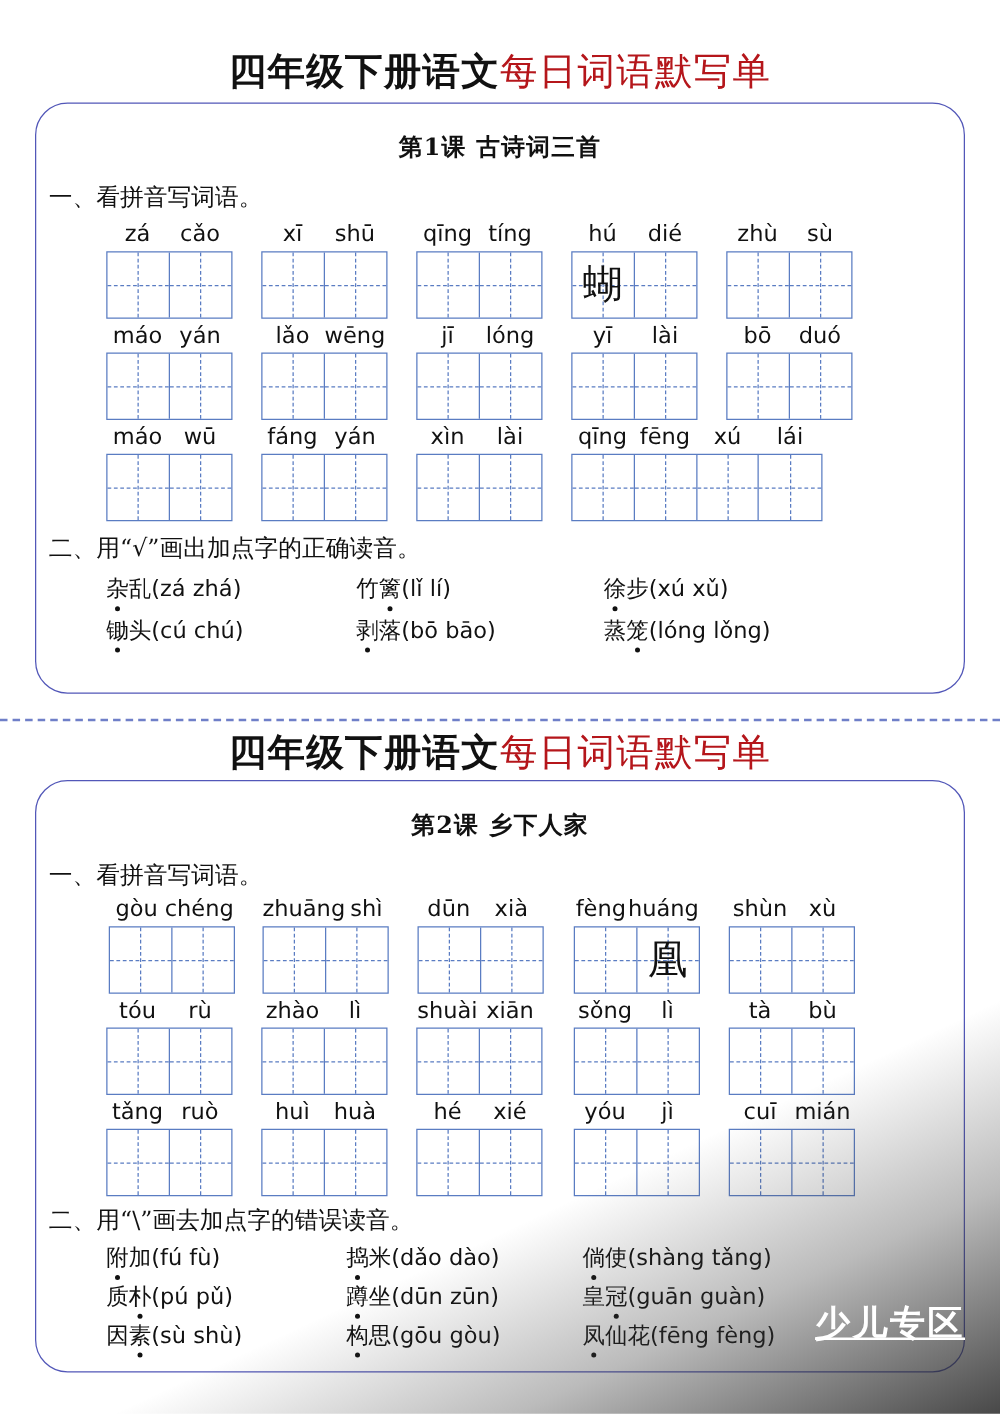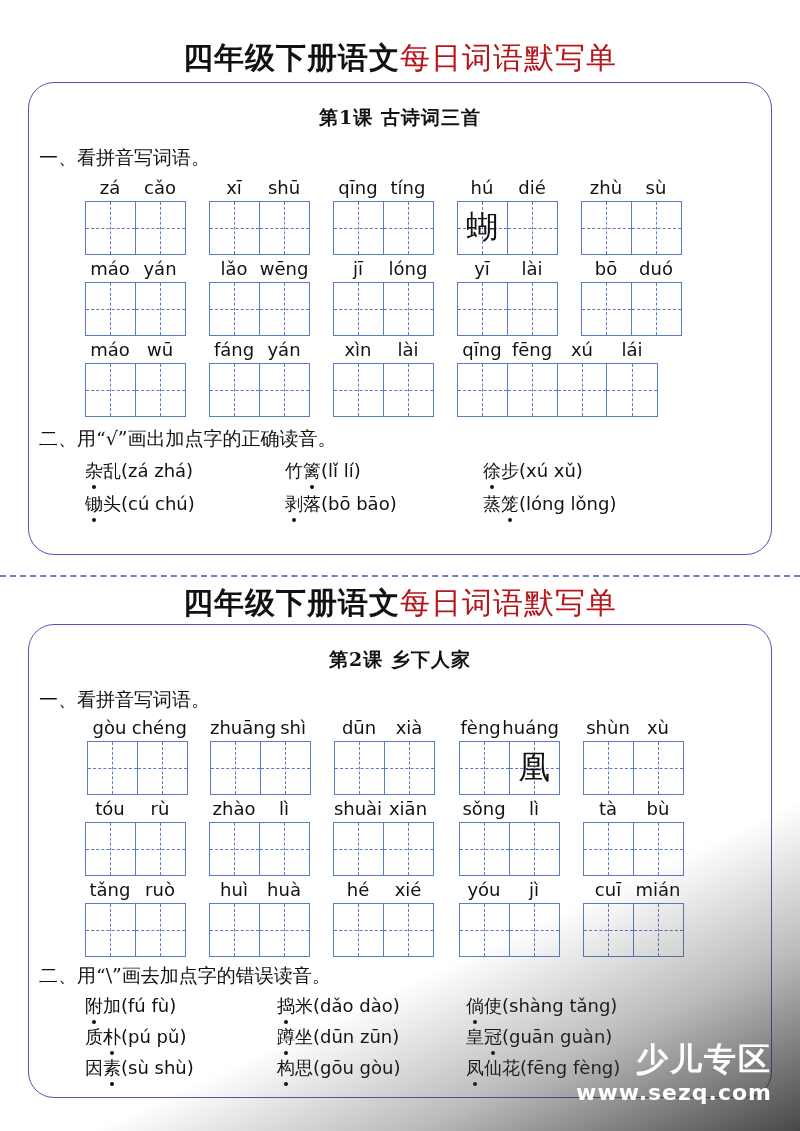--- a/index.html
+++ b/index.html
@@ -74,21 +74,21 @@
     border-top:2px dashed #6f7fc8;
   }
   .shade {
     position:absolute; left:0; top:0; width:800px; height:1131px; pointer-events:none;
     background:linear-gradient(155deg, rgba(0,0,0,0) 78%, rgba(60,60,60,0.35) 88%, rgba(40,40,40,0.85) 100%);
   }
   .watermark {
     position:absolute; right:28px; top:1040px; text-align:right; color:#ffffff;
     font-family:"DejaVu Sans", "Liberation Sans", sans-serif; font-weight:bold;
   }
-  .watermark .wm-cn { font-size:32px; letter-spacing:2px; line-height:38px; }
+  .watermark .wm-cn { font-size:28px; letter-spacing:2px; line-height:38px;text-decoration:underline; }
   .watermark .wm-url { font-size:22px; line-height:30px; letter-spacing:1px; }
 </style>
 </head>
 <body>
 
 <div class="sheet-title" style="top:38px;">
   <span class="black">四年级下册语文</span><span class="red">每日词语默写单</span>
 </div>
 
 <div class="card" style="top:82px; height:473px;">
@@ -428,14 +428,13 @@
 
   <div class="choice" style="left:56px; top:431px;"><span class="chars">因</span><span class="chars dot">素</span><span class="chars"></span><span class="opts">(sù   shù)</span></div>
   <div class="choice" style="left:248px; top:431px;"><span class="chars"></span><span class="chars dot">构</span><span class="chars">思</span><span class="opts">(gōu   gòu)</span></div>
   <div class="choice" style="left:437px; top:431px;"><span class="chars"></span><span class="chars dot">凤</span><span class="chars">仙花</span><span class="opts">(fēng   fèng)</span></div>
 </div>
 
 <div class="shade"></div>
 
 <div class="watermark">
   <div class="wm-cn">少儿专区</div>
-  <div class="wm-url">www.sezq.com</div>
 </div>
 
 </body></html>

